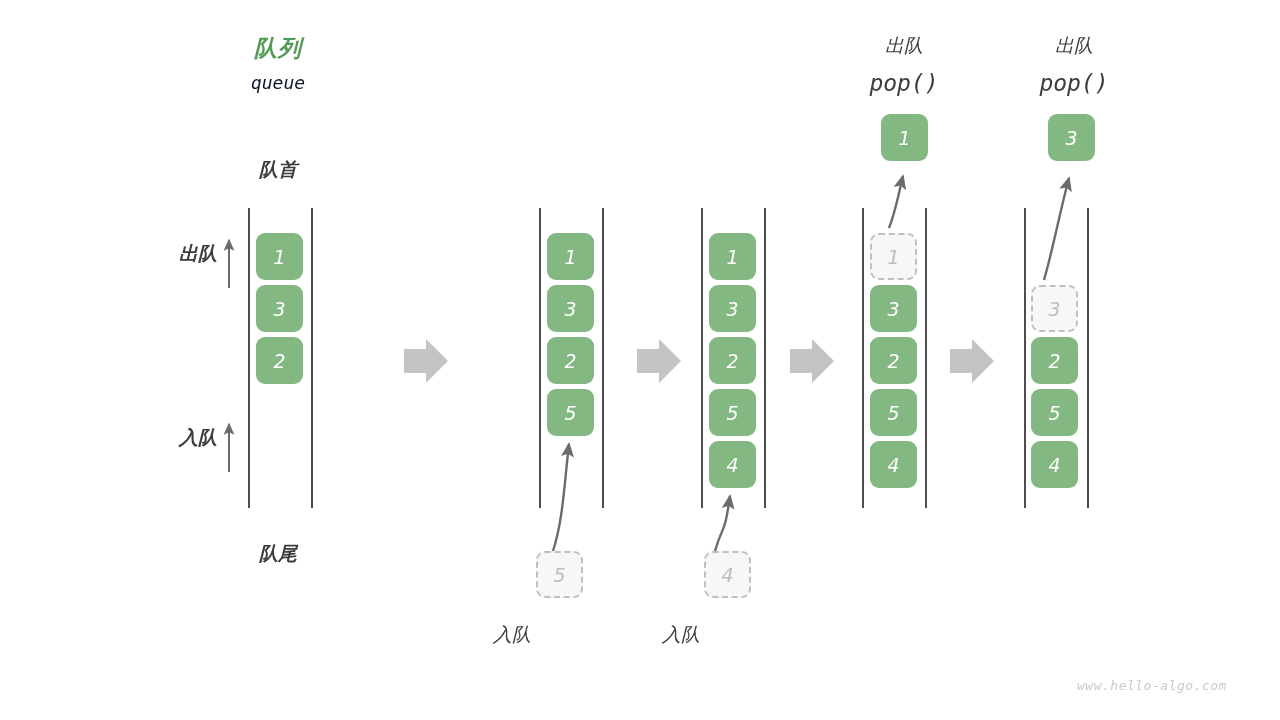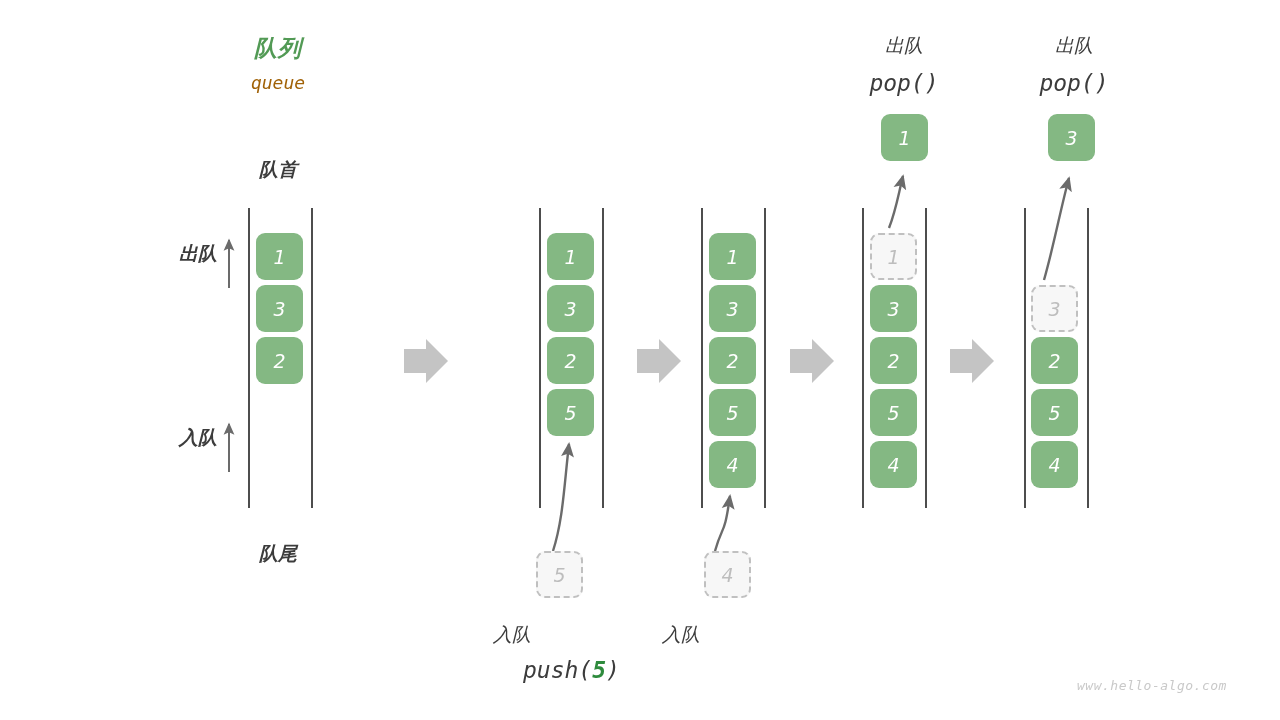--- a/index.html
+++ b/index.html
@@ -28,21 +28,21 @@
   .title-cn {
     font-size: 23px;
     font-weight: bold;
     color: #529a55;
     text-align: center;
     letter-spacing: 1px;
   }
   .title-en {
     font-family: "DejaVu Sans Mono", "Liberation Mono", monospace;
     font-size: 18px;
-    color: #a16207;
+    color: #0f172a;
     text-align: center;
   }
   .anchor-label {
     font-size: 19px;
     font-weight: bold;
     color: #3c3c3c;
     text-align: center;
   }
   .side-label {
     font-size: 19px;
@@ -177,23 +177,20 @@
   <div class="abs rail" style="left:527px; top:208px; height:300px;"></div>
   <div class="abs rail" style="left:590px; top:208px; height:300px;"></div>
   <div class="abs" style="left:535px; top:233px;">
     <div class="cell">1</div>
     <div class="cell" style="margin-top:5px;">3</div>
     <div class="cell" style="margin-top:5px;">2</div>
     <div class="cell" style="margin-top:5px;">5</div>
   </div>
   <div class="abs cell ghost" style="left:524px; top:551px;">5</div>
   <div class="abs op-cn" style="left:481px; top:622px; width:150px; text-align:left;">入队</div>
-  <div class="abs op-code" style="left:511px; top:657px; width:200px; text-align:left;">
-    <span>push(</span><span class="arg">5</span><span>)</span>
-  </div>
 
   <div class="abs rail" style="left:689px; top:208px; height:300px;"></div>
   <div class="abs rail" style="left:752px; top:208px; height:300px;"></div>
   <div class="abs" style="left:697px; top:233px;">
     <div class="cell">1</div>
     <div class="cell" style="margin-top:5px;">3</div>
     <div class="cell" style="margin-top:5px;">2</div>
     <div class="cell" style="margin-top:5px;">5</div>
     <div class="cell" style="margin-top:5px;">4</div>
   </div>

